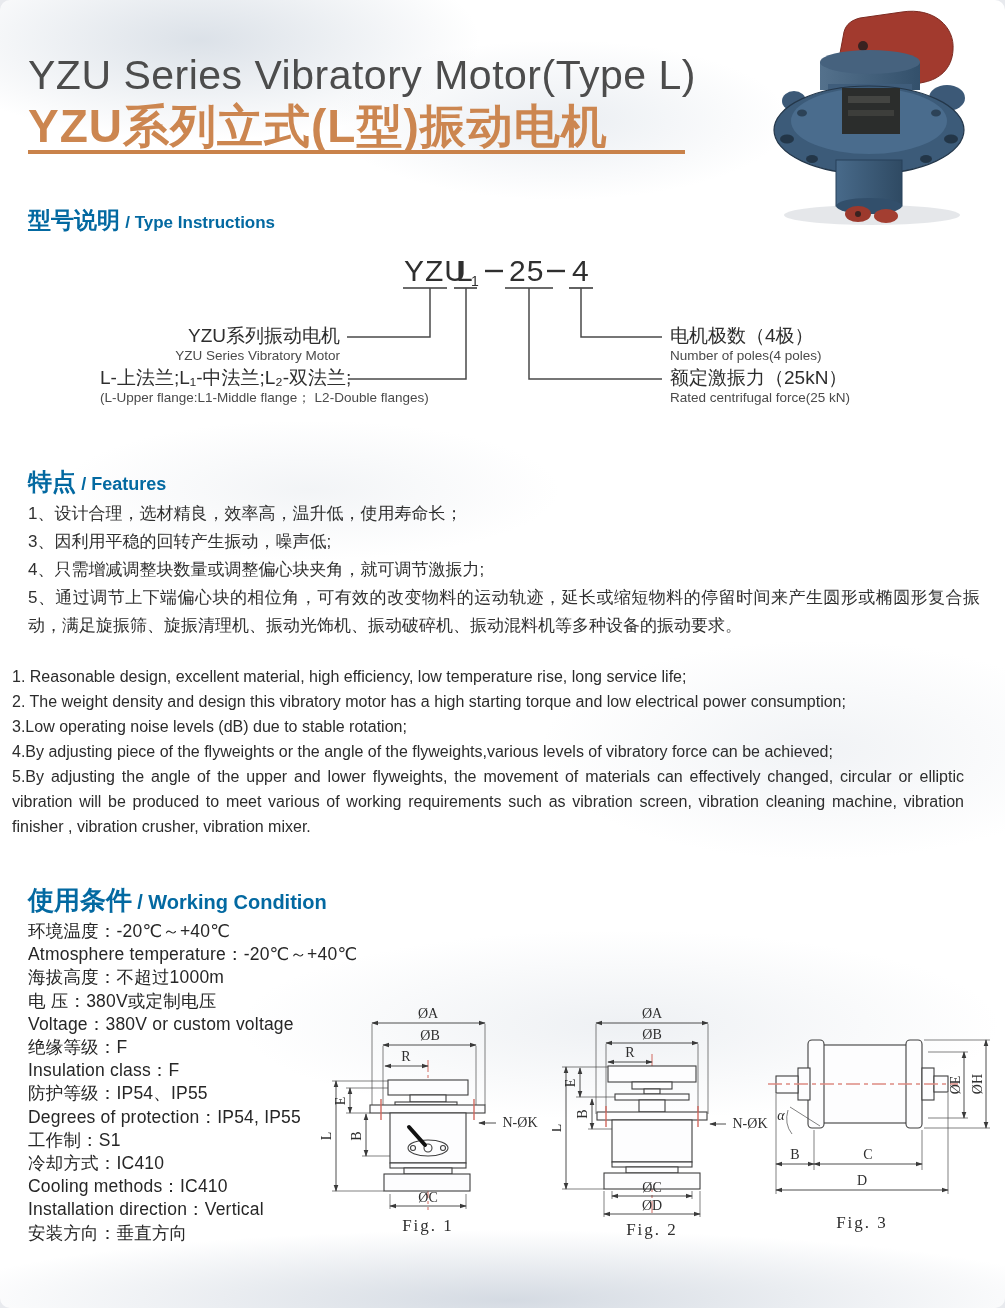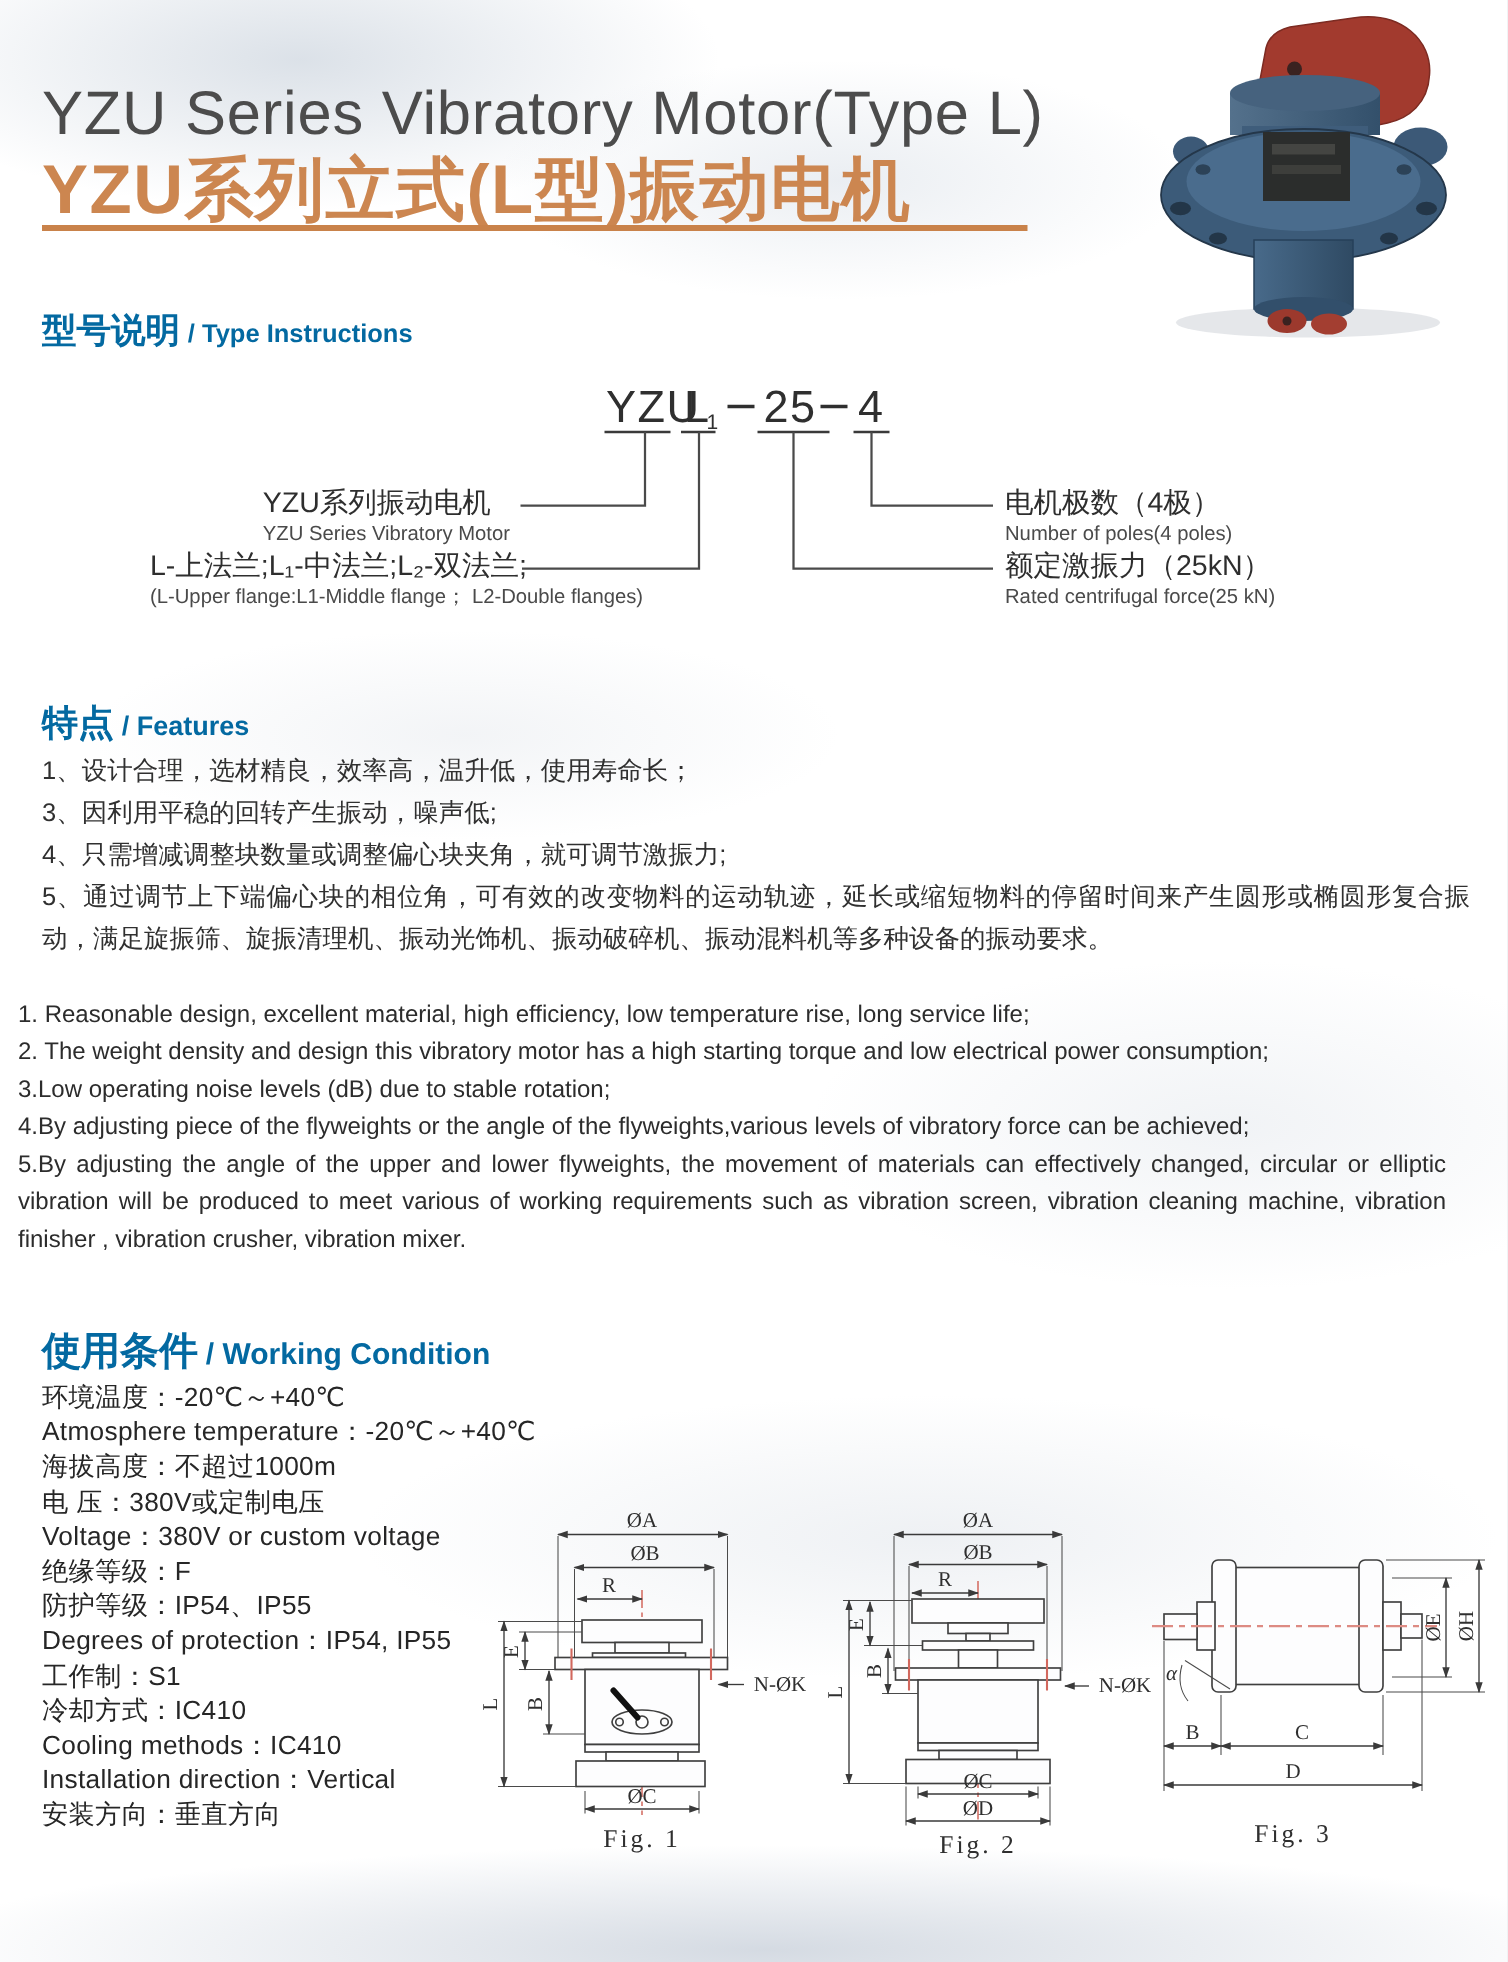--- a/index.html
+++ b/index.html
@@ -1,19 +1,19 @@
 <!DOCTYPE html>
 <html><head>
 <meta charset="utf-8">
 <style>
   html,body{margin:0;padding:0;background:#e8eaee;}
   .page{
     position:relative;width:1005px;height:1308px;margin:0 auto;
     background:#ffffff;overflow:hidden;
-    font-family:"Liberation Sans","DejaVu Sans",sans-serif;color:#333;
+    font-family:"Liberation Sans","DejaVu Sans",sans-serif;color:#333;border-radius:10px;
   }
   
   .cloud{position:absolute;border-radius:50%;pointer-events:none;}
   .cloud.c1{left:-80px;top:-60px;width:560px;height:200px;background:radial-gradient(closest-side,rgba(176,189,204,.45),rgba(176,189,204,0));}
   .cloud.c2{left:330px;top:40px;width:460px;height:160px;background:radial-gradient(closest-side,rgba(186,198,212,.30),rgba(186,198,212,0));}
   .cloud.c3{left:540px;top:640px;width:560px;height:220px;background:radial-gradient(closest-side,rgba(190,200,212,.22),rgba(190,200,212,0));}
   .cloud.c4{left:240px;top:930px;width:760px;height:190px;background:radial-gradient(closest-side,rgba(188,198,210,.25),rgba(188,198,210,0));}
   .cloud.c5{left:-60px;top:1230px;width:1140px;height:140px;background:radial-gradient(closest-side,rgba(170,182,198,.50),rgba(170,182,198,0));}
   .cloud.c6{left:60px;top:420px;width:500px;height:140px;background:radial-gradient(closest-side,rgba(198,206,216,.22),rgba(198,206,216,0));}
 
@@ -28,21 +28,21 @@
   .head-type .zh{font-size:23px;} .head-type .en{font-size:17px;}
   .head-feat{left:28px;top:466px;}
   .head-feat .zh{font-size:24px;} .head-feat .en{font-size:18px;}
   .head-work{left:28px;top:883px;}
   .head-work .zh{font-size:26px;} .head-work .en{font-size:20px;}
 
   
   .callout{position:absolute;line-height:1.12;}
   .callout .zh{display:block;font-size:19px;color:#2e2e2e;white-space:nowrap;}
   .callout .en{display:block;font-size:13.5px;color:#4a4a4a;white-space:nowrap;margin-top:2px;}
-  .co-series{right:665px;top:325px;}
+  .co-series{right:665px;top:325px;text-align:right;}
   .co-flange{left:100px;top:367px;text-align:left;}
   .co-poles{left:670px;top:325px;text-align:left;}
   .co-force{left:670px;top:367px;text-align:left;}
 
   .type-svg{position:absolute;left:0;top:250px;}
   .type-svg text.model{font-family:"Liberation Sans",sans-serif;font-size:30px;fill:#2f2f2f;letter-spacing:1px;}
   .type-svg text.model-sub{font-family:"Liberation Sans",sans-serif;font-size:14px;fill:#2f2f2f;}
 
   .feat-list{position:absolute;left:28px;top:500px;width:952px;}
   .feat-list p{margin:0;font-size:17px;line-height:28px;color:#303030;}
@@ -195,20 +195,21 @@
     <span class="zh">使用条件</span>
     <span class="en">/ Working Condition</span>
   </h3>
   <div class="work-list">
     <p>环境温度：-20℃～+40℃</p>
     <p>Atmosphere temperature：-20℃～+40℃</p>
     <p>海拔高度：不超过1000m</p>
     <p>电 压：380V或定制电压</p>
     <p>Voltage：380V or custom voltage</p>
     <p>绝缘等级：F</p>
+    <p>Insulation class：F</p>
     <p>防护等级：IP54、IP55</p>
     <p>Degrees of protection：IP54, IP55</p>
     <p>工作制：S1</p>
     <p>冷却方式：IC410</p>
     <p>Cooling methods：IC410</p>
     <p>Installation direction：Vertical</p>
     <p>安装方向：垂直方向</p>
   </div>
 
   <svg class="figure fig1" width="238" height="240" viewBox="0 0 238 240">

